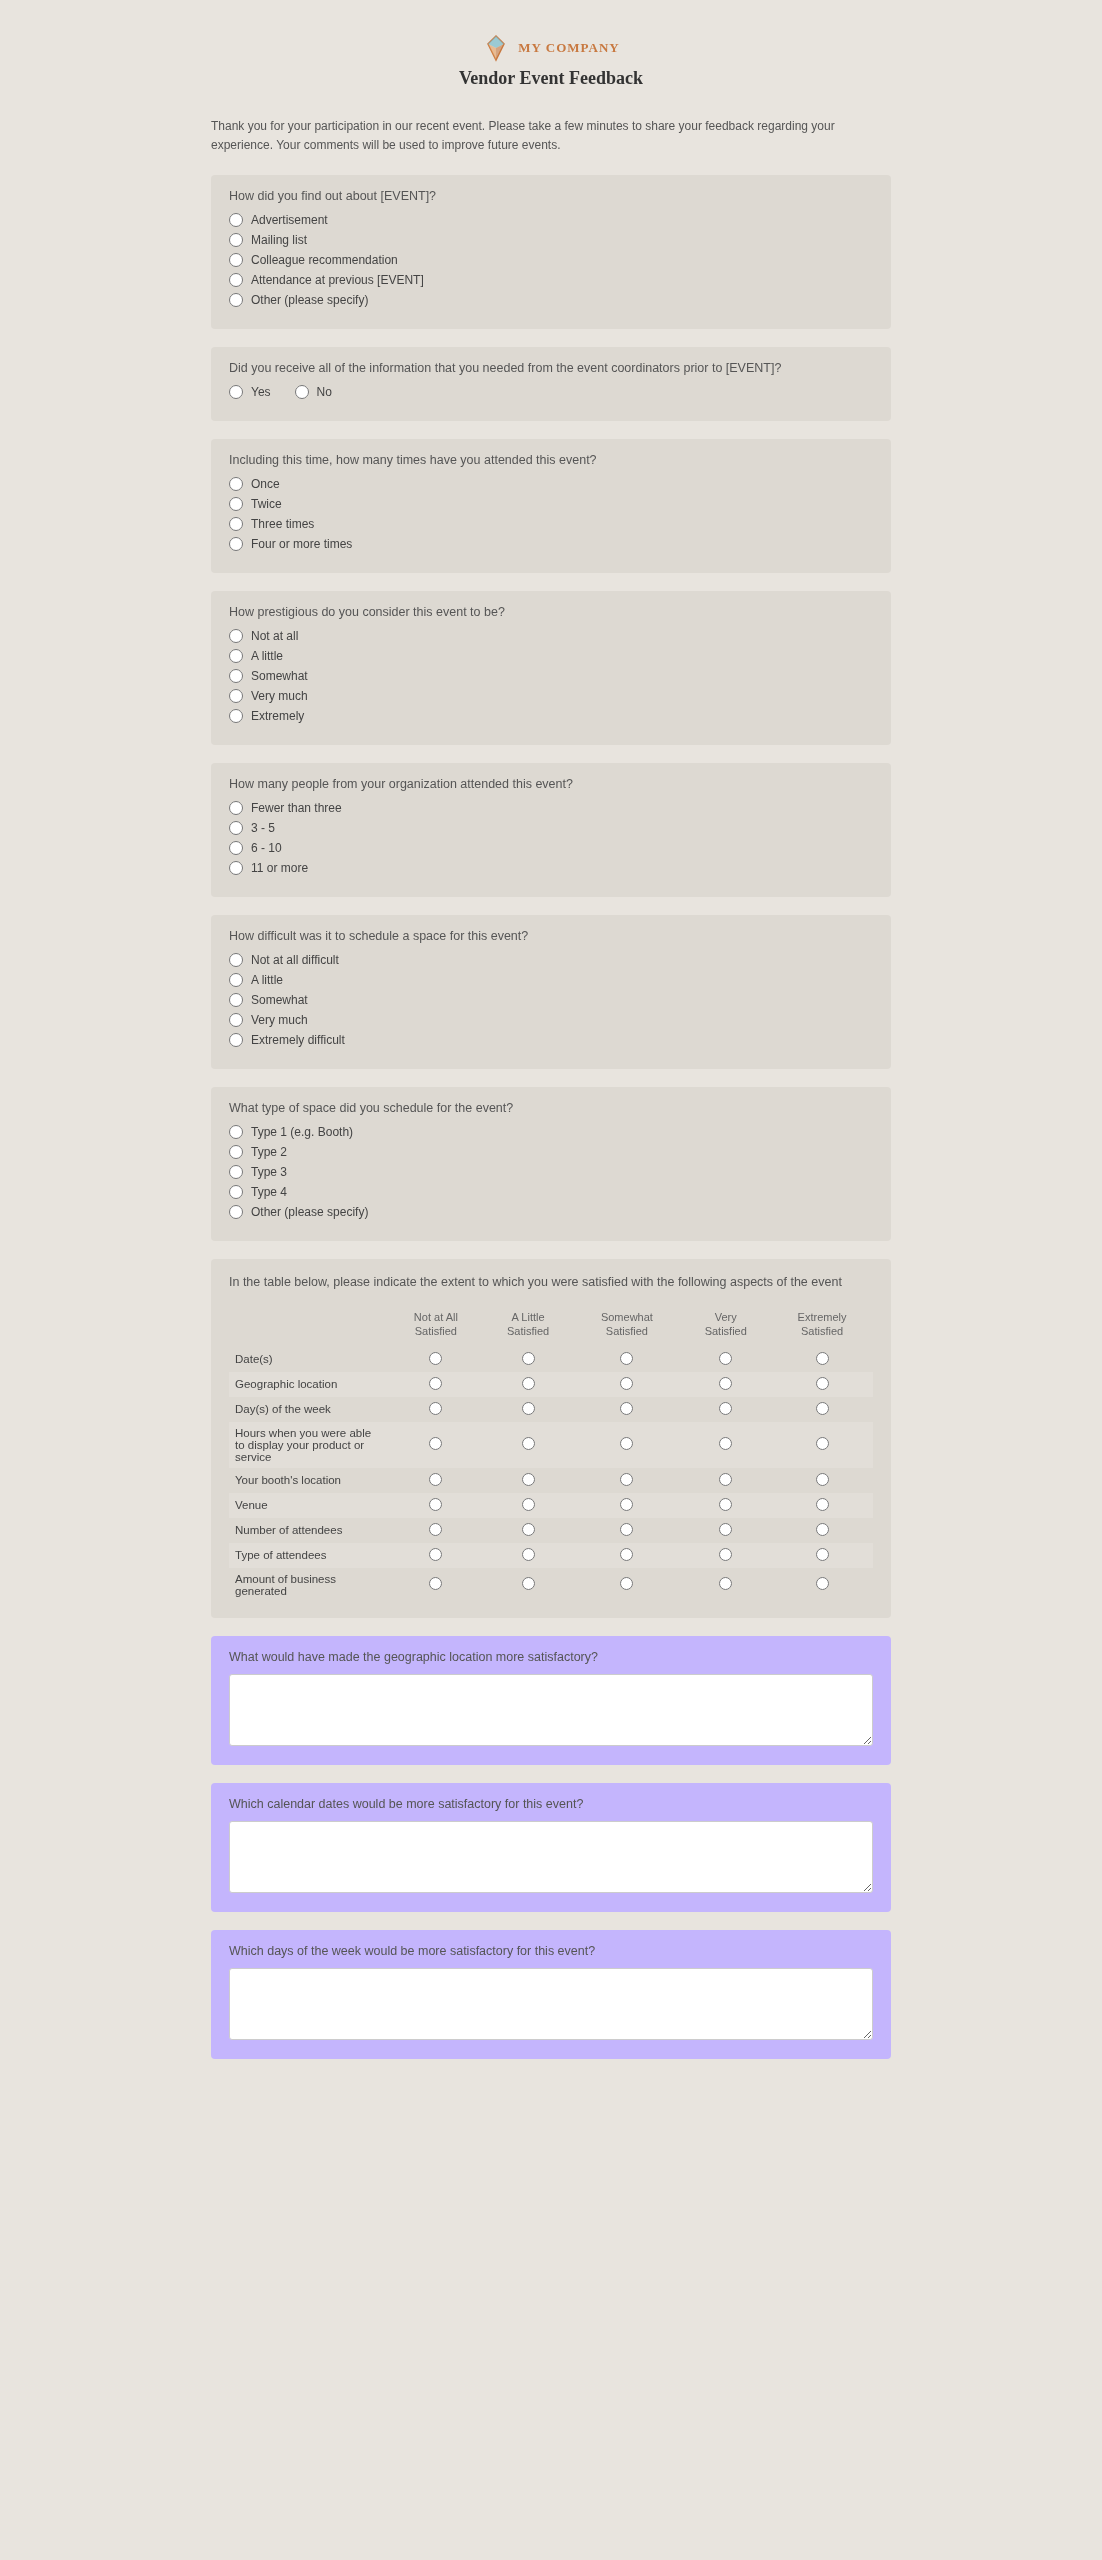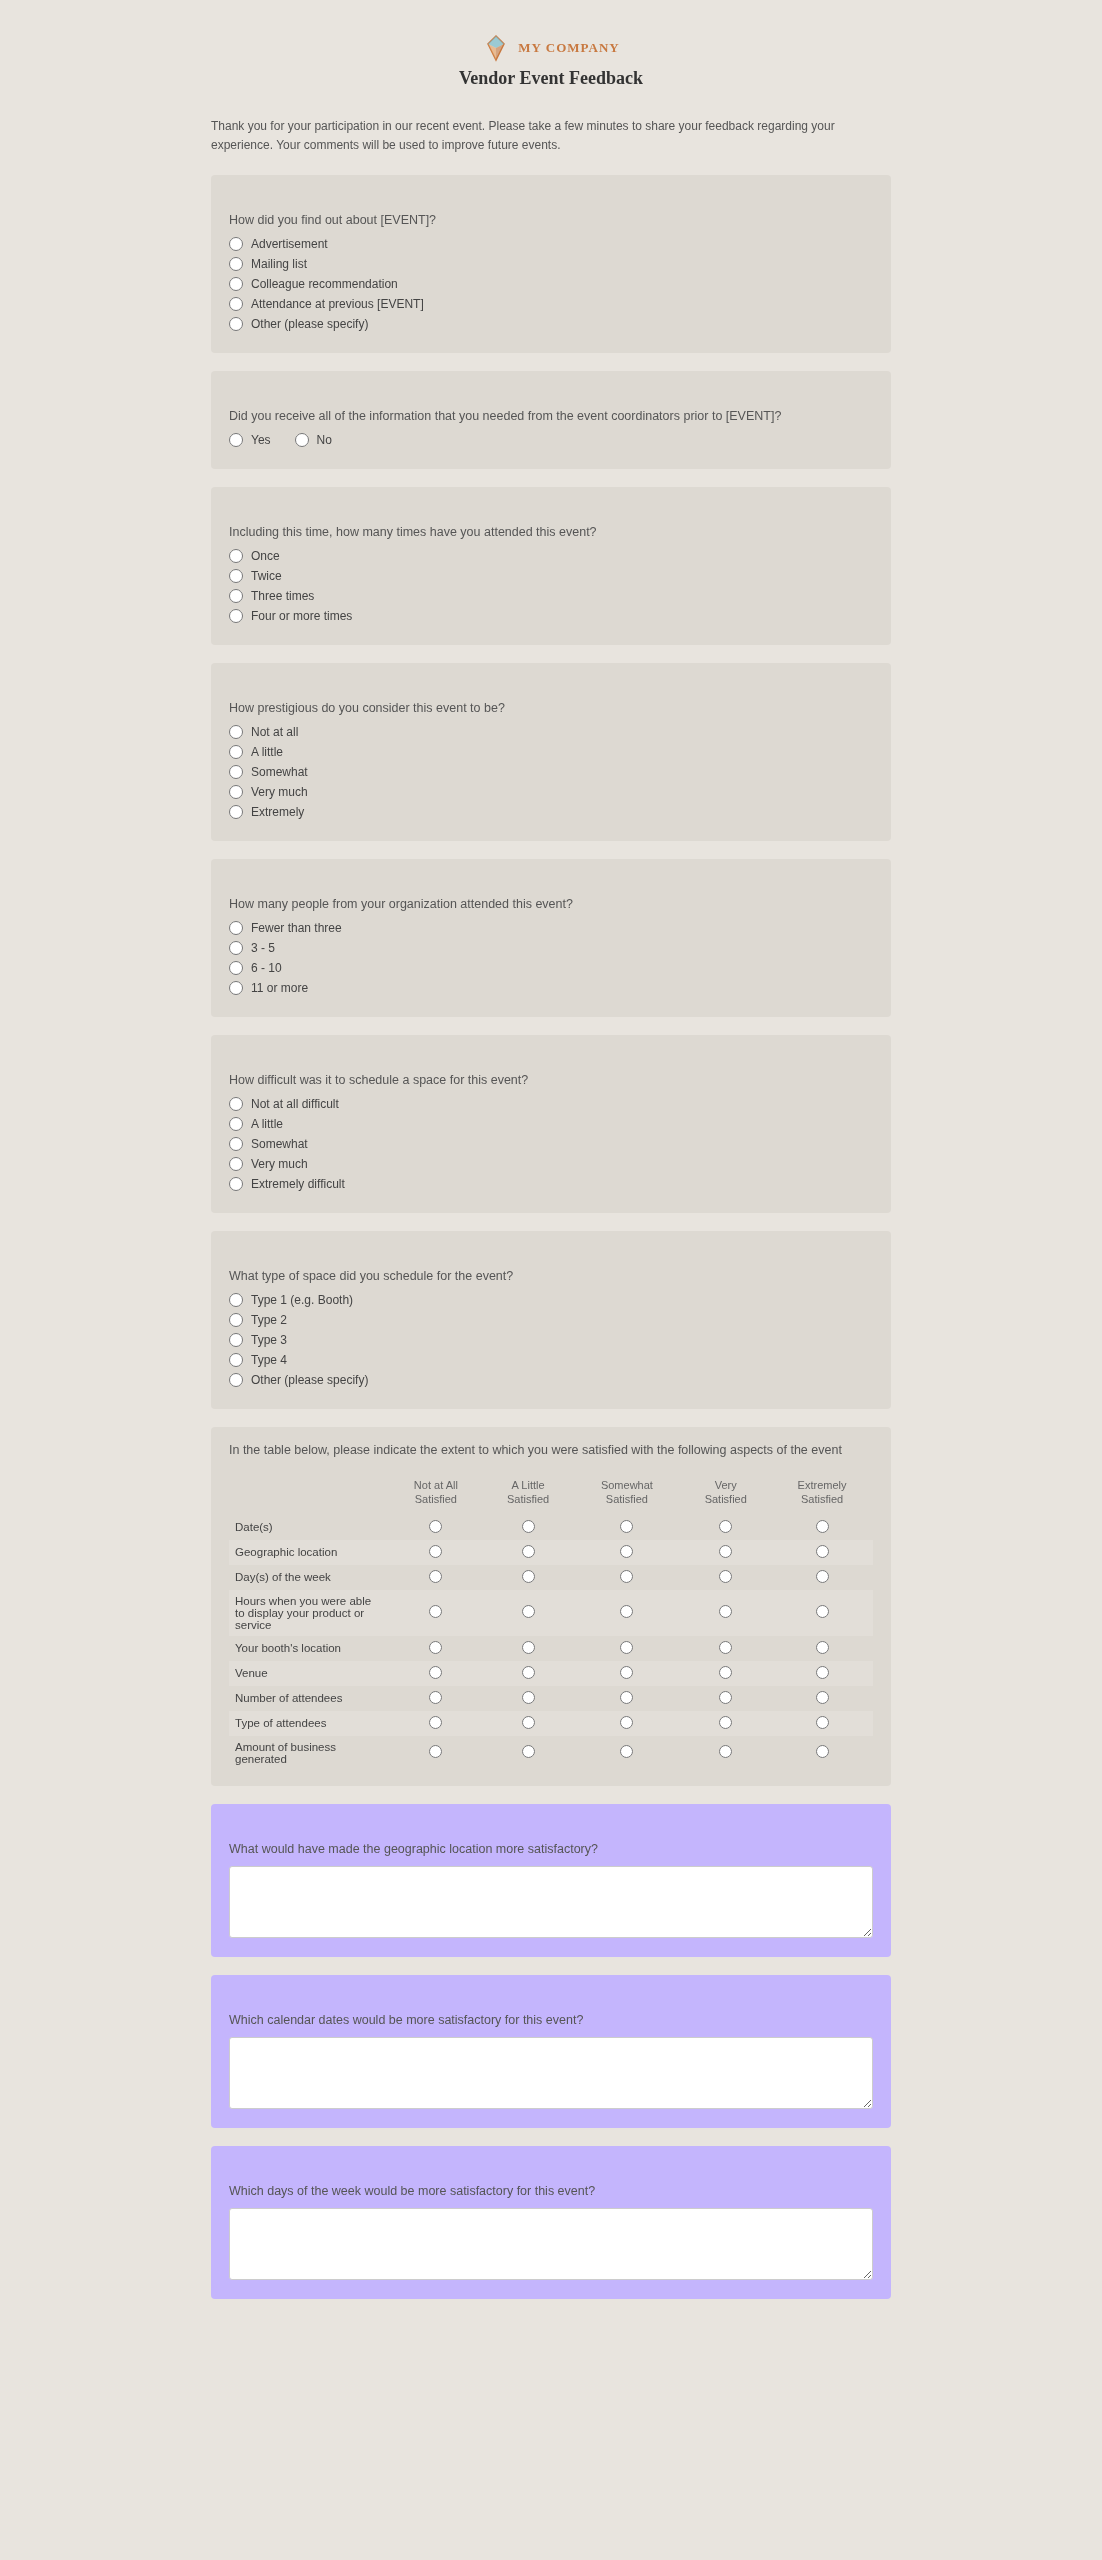--- a/index.html
+++ b/index.html
@@ -55,21 +55,20 @@
       background: #ddd9d2;
       border-radius: 4px;
       padding: 14px 18px 16px;
       margin-bottom: 18px;
     }
     .question-label {
       font-size: 12.5px;
       color: #555;
       margin-bottom: 10px;
       font-weight: normal;
-      margin-top: 24px;
     }
     .radio-option {
       display: flex;
       align-items: center;
       gap: 8px;
       margin-bottom: 6px;
       font-size: 12px;
       color: #444;
     }
     .radio-option input[type="radio"] {

